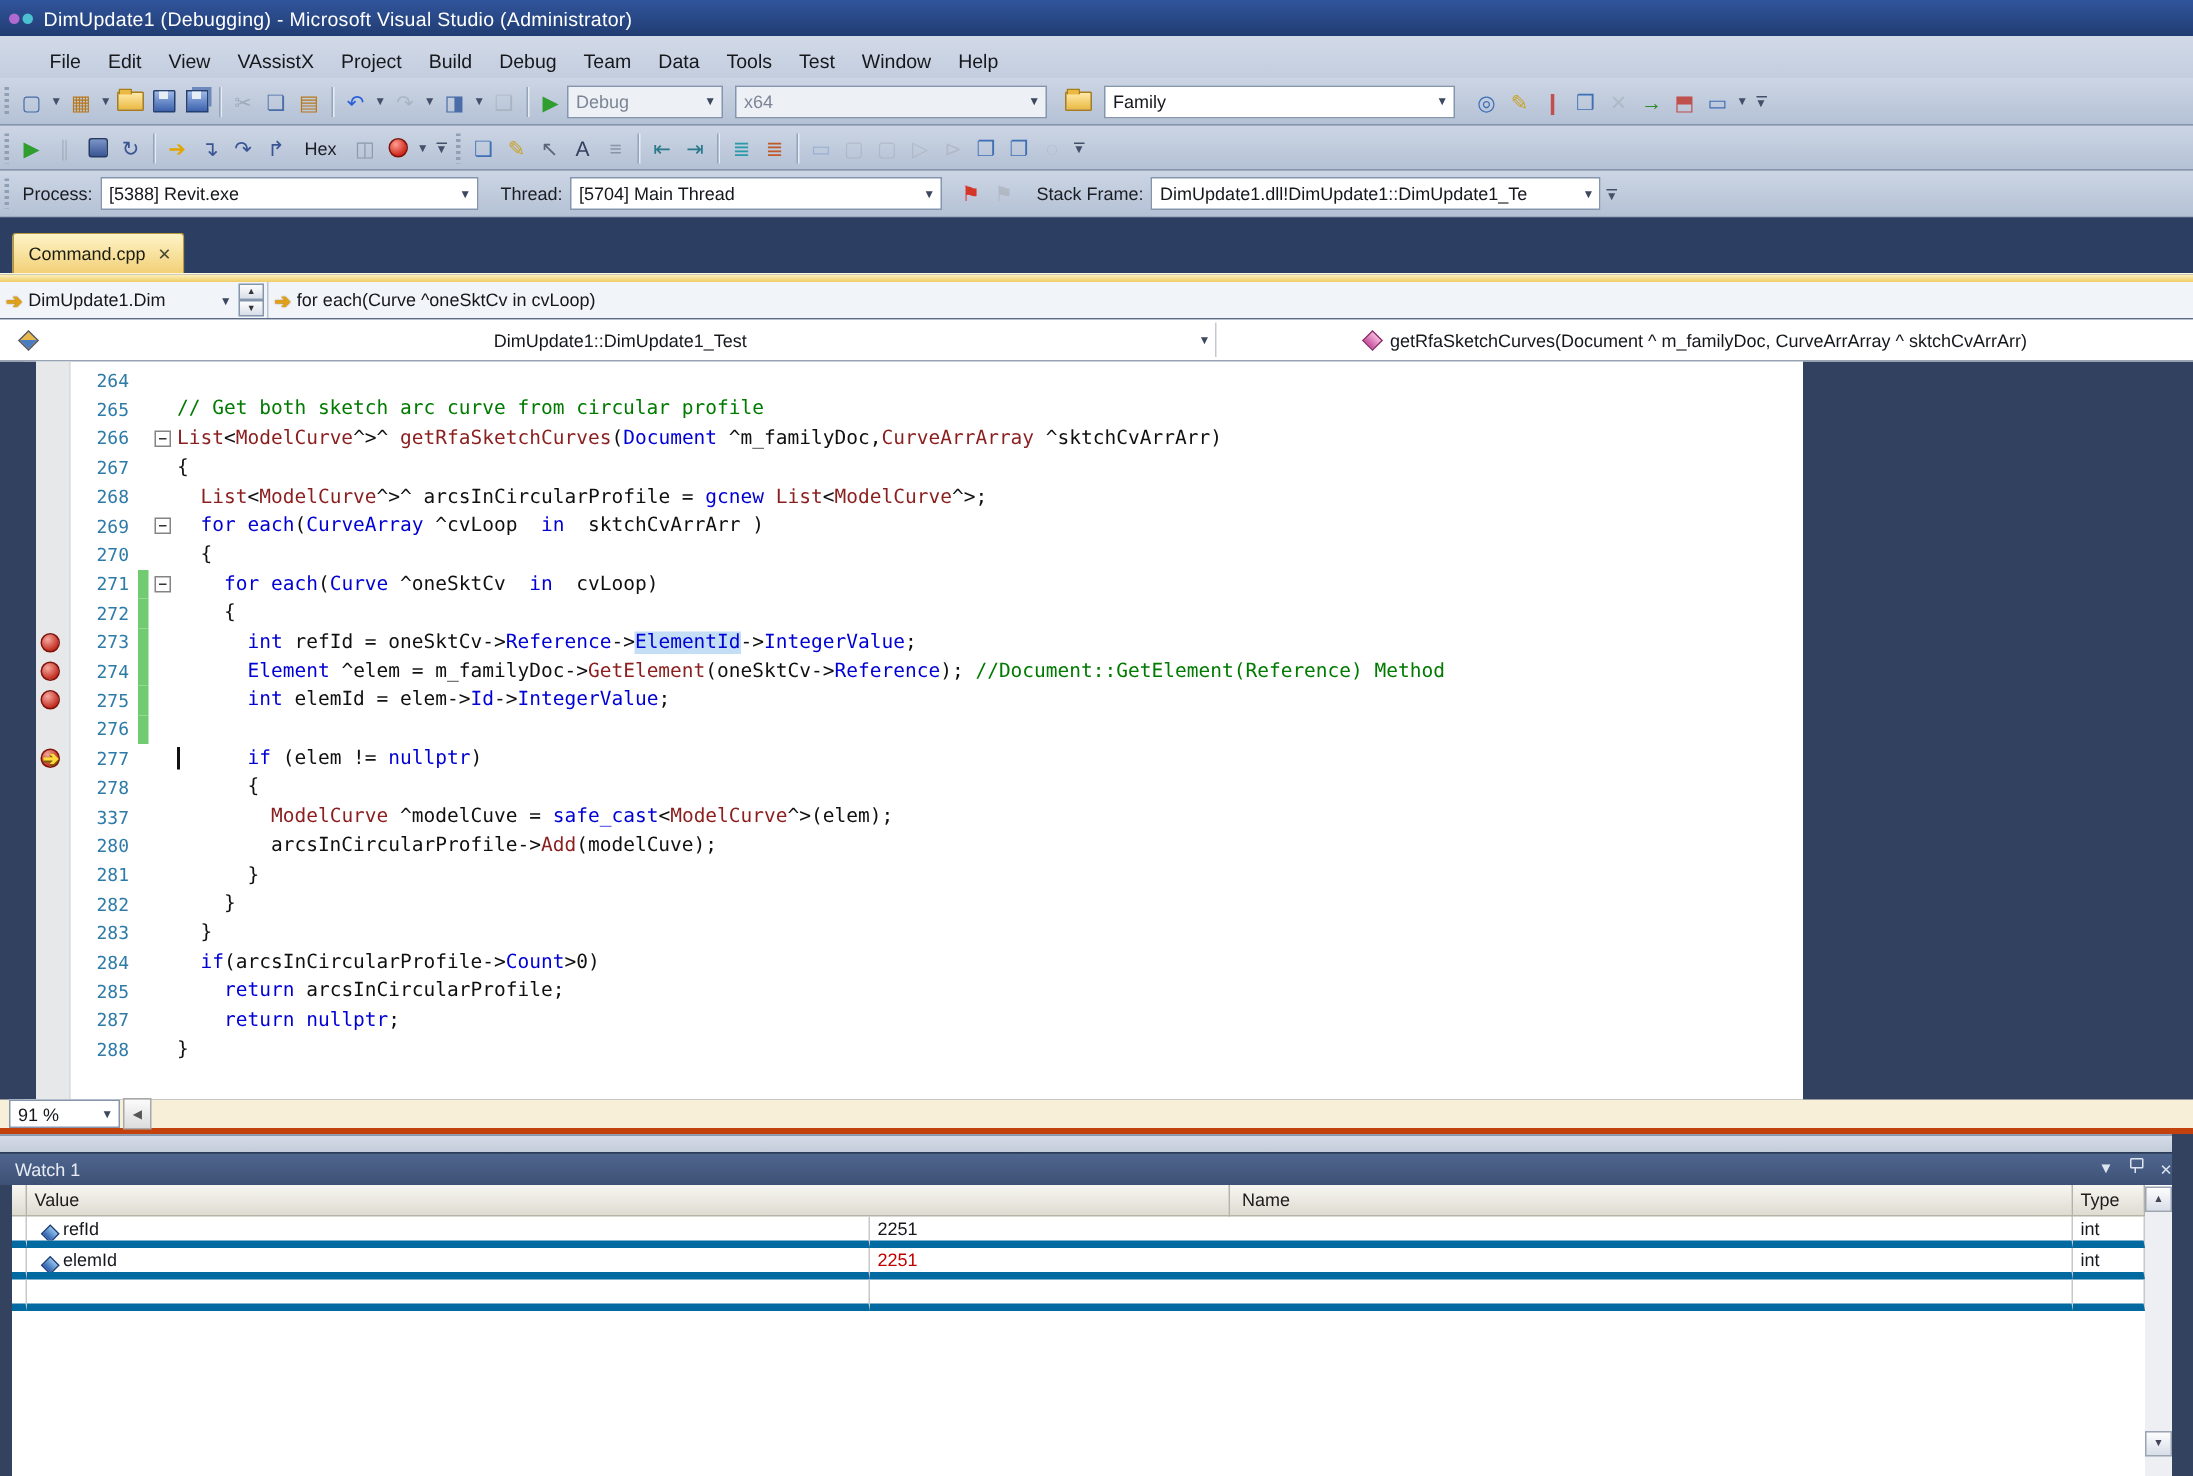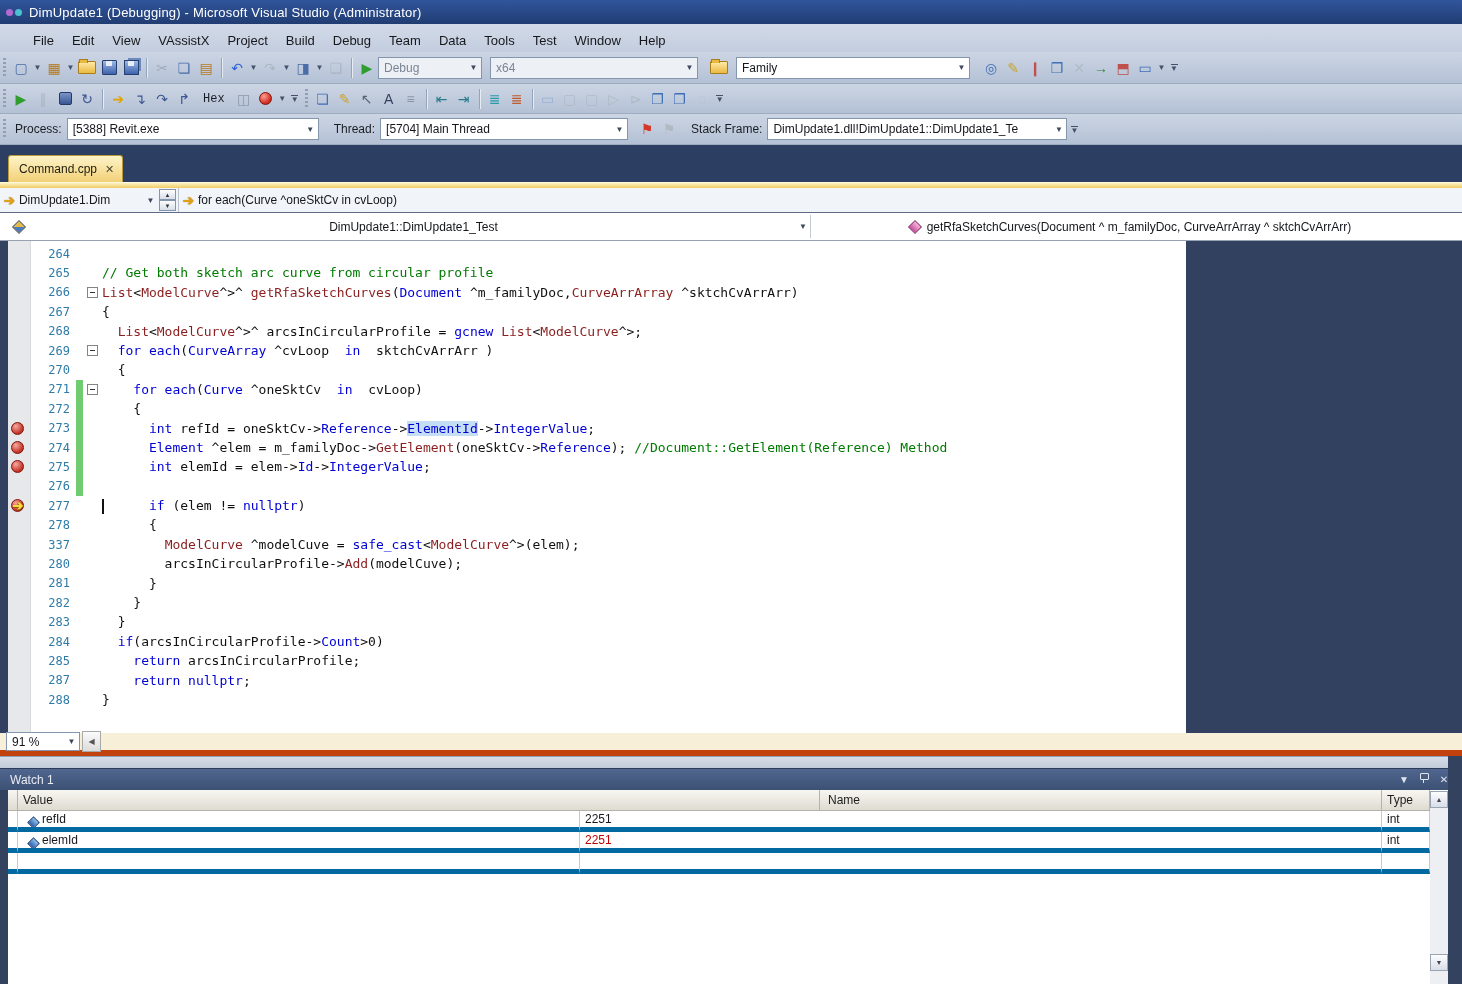--- a/index.html
+++ b/index.html
@@ -33,21 +33,21 @@
   .ovf{width:14px;height:22px;display:flex;flex-direction:column;align-items:center;justify-content:center;
     color:#44506a;font-size:8px;line-height:4px;}
   .ovf i{font-style:normal;display:block;width:7px;border-top:1px solid #44506a;margin-bottom:2px;}
   .combo{height:22px;background:#fff;border:1px solid #8496ad;display:flex;align-items:center;
     box-sizing:border-box;font-size:12px;color:#15171c;}
   .combo .cv{flex:1;padding:0 5px;white-space:nowrap;overflow:hidden;}
   .combo .ca{width:15px;align-self:stretch;display:flex;align-items:center;justify-content:center;
     font-size:8px;color:#3c485e;}
   .combo.dis{background:#edf0f4;color:#7c8596;}
   .tlabel{color:#1a1d24;font-size:12px;margin:0 5px;}
-  .tbtn{height:22px;padding:0 8px;display:flex;align-items:center;font-size:12px;color:#1a1d24;border-radius:3px;font-family:Liberation Mono, monospace;}
+  .tbtn{height:22px;padding:0 8px;display:flex;align-items:center;font-size:12px;color:#1a1d24;border-radius:3px;}
   
   .mi{display:inline-block;position:relative;}
   .mi-folder{width:16px;height:11px;background:linear-gradient(#ffe9a8,#eab941);border:1px solid #a97d1c;border-radius:1px;}
   .mi-folder:before{content:"";position:absolute;left:0;top:-3px;width:7px;height:3px;
     background:#eab941;border:1px solid #a97d1c;border-bottom:none;border-radius:1px 1px 0 0;}
   .mi-floppy{width:13px;height:13px;background:linear-gradient(#9db8e8,#3d62ad);border:1px solid #25406f;border-radius:1px;}
   .mi-floppy:before{content:"";position:absolute;left:3px;top:0;width:6px;height:5px;background:#e8eef8;}
   .mi-floppy2{width:13px;height:13px;background:linear-gradient(#9db8e8,#3d62ad);border:1px solid #25406f;box-shadow:3px -3px 0 -1px #6d88bd;}
   .mi-floppy2:before{content:"";position:absolute;left:3px;top:0;width:6px;height:5px;background:#e8eef8;}
   .mi-stop{width:11px;height:11px;background:linear-gradient(#7b94c8,#3a5593);border:1px solid #263a66;border-radius:2px;}
@@ -76,21 +76,21 @@
     box-sizing:border-box;}
   .scope{position:absolute;top:2px;height:23px;display:flex;align-items:center;background:#fff;font-size:12px;color:#15171c;}
   #scope-left{left:8px;width:802px;border-right:1px solid #c4cad4;}
   #scope-left .txt{flex:1;white-space:nowrap;overflow:hidden;text-align:center;}
   #scope-left .da{width:14px;font-size:8px;color:#3c485e;text-align:center;}
   #scope-right{left:812px;width:631px;justify-content:center;}
   .diam{width:8px;height:8px;transform:rotate(45deg);margin:0 7px 0 6px;
     background:linear-gradient(#f5b8dd,#c84f9e);border:1px solid #8a2f6b;}
   .diam.multi{background:linear-gradient(135deg,#e8b84a 50%,#4a7dc0 50%);border-color:#555;}
   
-  #editor{left:0;top:241px;width:1186px;height:492px;background:#fff;overflow:hidden;}
+  #editor{left:16px;top:241px;width:1186px;height:492px;background:#fff;overflow:hidden;}
   #ed-navy{left:0;top:0;width:8px;height:492px;background:#32415f;}
   #ed-gutter{left:8px;top:0;width:22px;height:492px;background:#e7e8ea;border-right:1px solid #d8dadd;}
   #code-lines{position:absolute;left:0;top:3px;width:1462px;}
   .cl{display:flex;height:19.4px;align-items:center;}
   .cl .g{width:22px;margin-left:8px;position:relative;height:19.4px;flex:none;}
   .cl .n{width:40px;flex:none;text-align:right;padding-right:6px;
     font:12px "DejaVu Sans Mono",monospace;color:#2e7ba8;}
   .cl .ch{width:7px;flex:none;align-self:stretch;}
   .cl .ch.on{background:#71cb71;}
   .cl .f{width:19px;flex:none;display:flex;align-items:center;justify-content:center;}
@@ -100,21 +100,21 @@
   .tok-k{color:#0000d4;} .tok-b{color:#0000d4;}
   .tok-t{color:#8b1e1e;} .tok-m{color:#8b1e1e;}
   .tok-c{color:#007a00;} .tok-p{color:#101010;}
   .tok-h{color:#0000d4;background:#c3def5;}
   .bp{position:absolute;left:3px;top:3px;width:13px;height:13px;border-radius:50%;
     background:radial-gradient(circle at 35% 30%,#f7a9a0,#c33124 70%);border:1px solid #7e130c;box-sizing:border-box;}
   .curarrow{position:absolute;left:2px;top:1px;width:16px;height:16px;display:flex;align-items:center;
     justify-content:center;color:#ffd83d;font-weight:bold;font-size:13px;text-shadow:0 0 1px #7c5d00,0 1px 0 #7c5d00;}
   .caret{display:inline-block;width:0;height:15px;border-left:2px solid #111;vertical-align:middle;margin-right:-2px;}
   
-  #hscroll{left:0;top:733px;width:1462px;height:23px;background:#f7efd7;border-bottom:6px solid #c2410c;
+  #hscroll{left:0;top:733px;width:1462px;height:23px;background:#f7efd7;border-bottom:4px solid #c2410c;
     display:flex;align-items:center;box-sizing:border-box;}
   #zoom-combo{width:74px;margin-left:6px;height:19px;}
   #hs-left{width:17px;height:19px;margin-left:2px;border:1px solid #a8a8a8;
     background:linear-gradient(#fbfbfb,#dcdcdc);display:flex;align-items:center;justify-content:center;
     font-size:8px;color:#555;}
   
   #splitter{left:0;top:756px;width:1462px;height:12px;background:linear-gradient(#d7dde8,#c2cbd9);
     border-top:1px solid #8fa0b6;box-sizing:border-box;}
   
   #watch-title{left:0;top:768px;width:1462px;height:22px;background:linear-gradient(#50668f,#3d5174);

